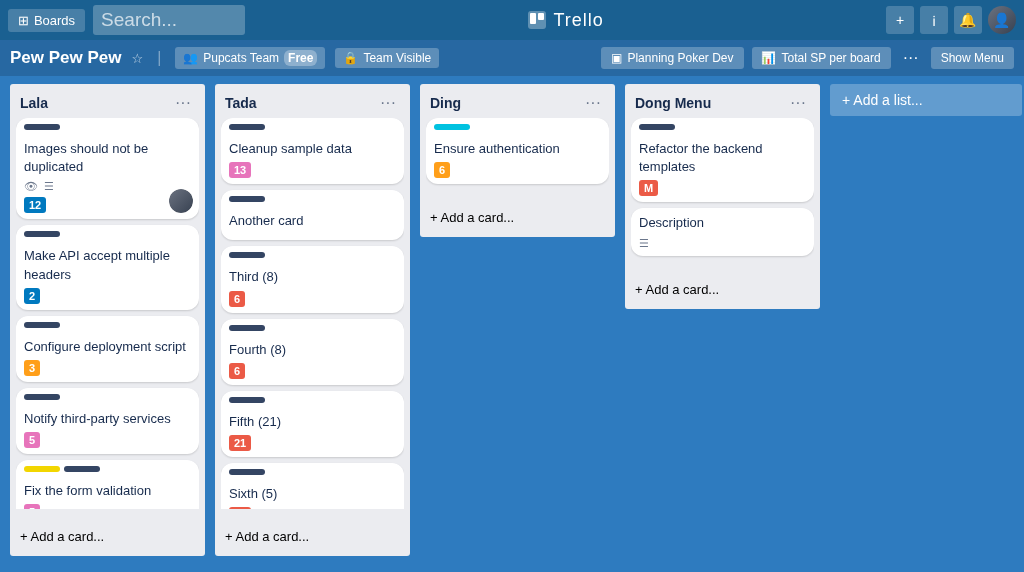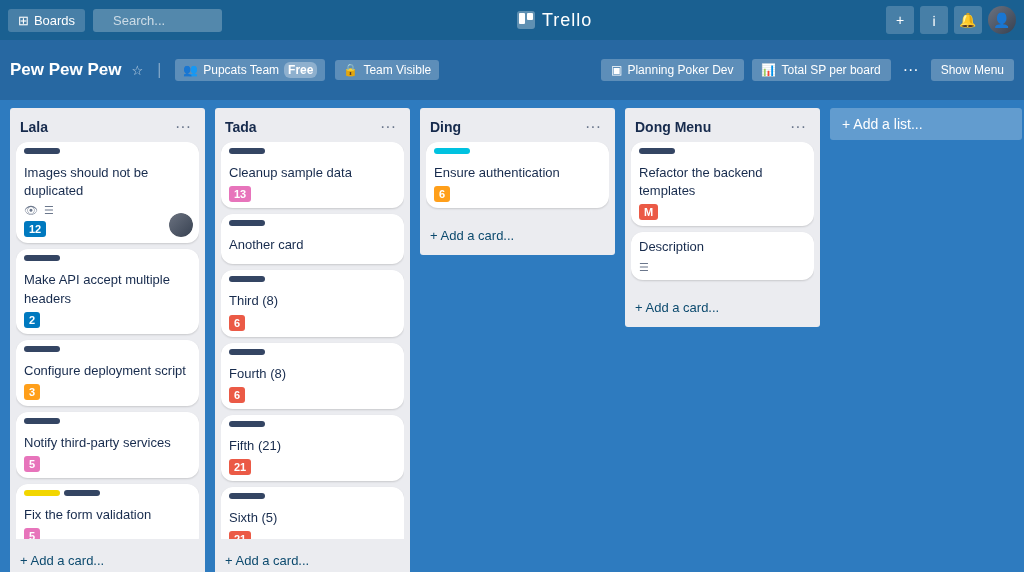--- a/index.html
+++ b/index.html
@@ -23,24 +23,24 @@
       font-size: 13px;
       cursor: pointer;
       display: flex;
       align-items: center;
       gap: 5px;
     }
     .search-bar {
       background: rgba(255,255,255,0.25);
       border: none;
       border-radius: 3px;
-      padding: 4px 20px;
-      color: #fff;
-      font-size: 13px;
-      width: 129px;
+      padding: 4px 8px;
+      color: #fff;
+      font-size: 19px;
+      width: 152px;
     }
     .search-bar::placeholder { color: rgba(255,255,255,0.7); }
     .trello-logo {
       flex: 1;
       display: flex;
       justify-content: center;
       align-items: center;
       color: #fff;
       font-size: 18px;
       font-weight: normal;
@@ -61,21 +61,21 @@
       cursor: pointer;
       display: flex;
       align-items: center;
       justify-content: center;
       font-size: 14px;
     }
 
     
     .board-header {
       background: rgba(0,0,0,0.15);
-      height: 60px;
+      height: 36px;
       display: flex;
       align-items: center;
       padding: 16px 10px;
       gap: 10px;
     }
     .board-title {
       color: #fff;
       font-size: 17px;
       font-weight: bold;
     }
@@ -250,30 +250,30 @@
       width: 100%;
       height: 100%;
       background: linear-gradient(135deg, #6b7280, #374151);
       border-radius: 50%;
     }
 
     .add-card-btn {
       display: flex;
       align-items: center;
       gap: 6px;
-      color: #0c4a6e;
+      color: #000000;
       padding: 6px 4px;
       border-radius: 3px;
       cursor: pointer;
       font-size: 13px;
       background: none;
       border: none;
       width: 100%;
       text-align: left;
-      margin-top: 8px;
+      margin-top: 14px;
     }
 
     
     .add-list-btn {
       background: rgba(255,255,255,0.25);
       border: none;
       border-radius: 3px;
       color: #fff;
       padding: 8px 12px;
       font-size: 14px;

